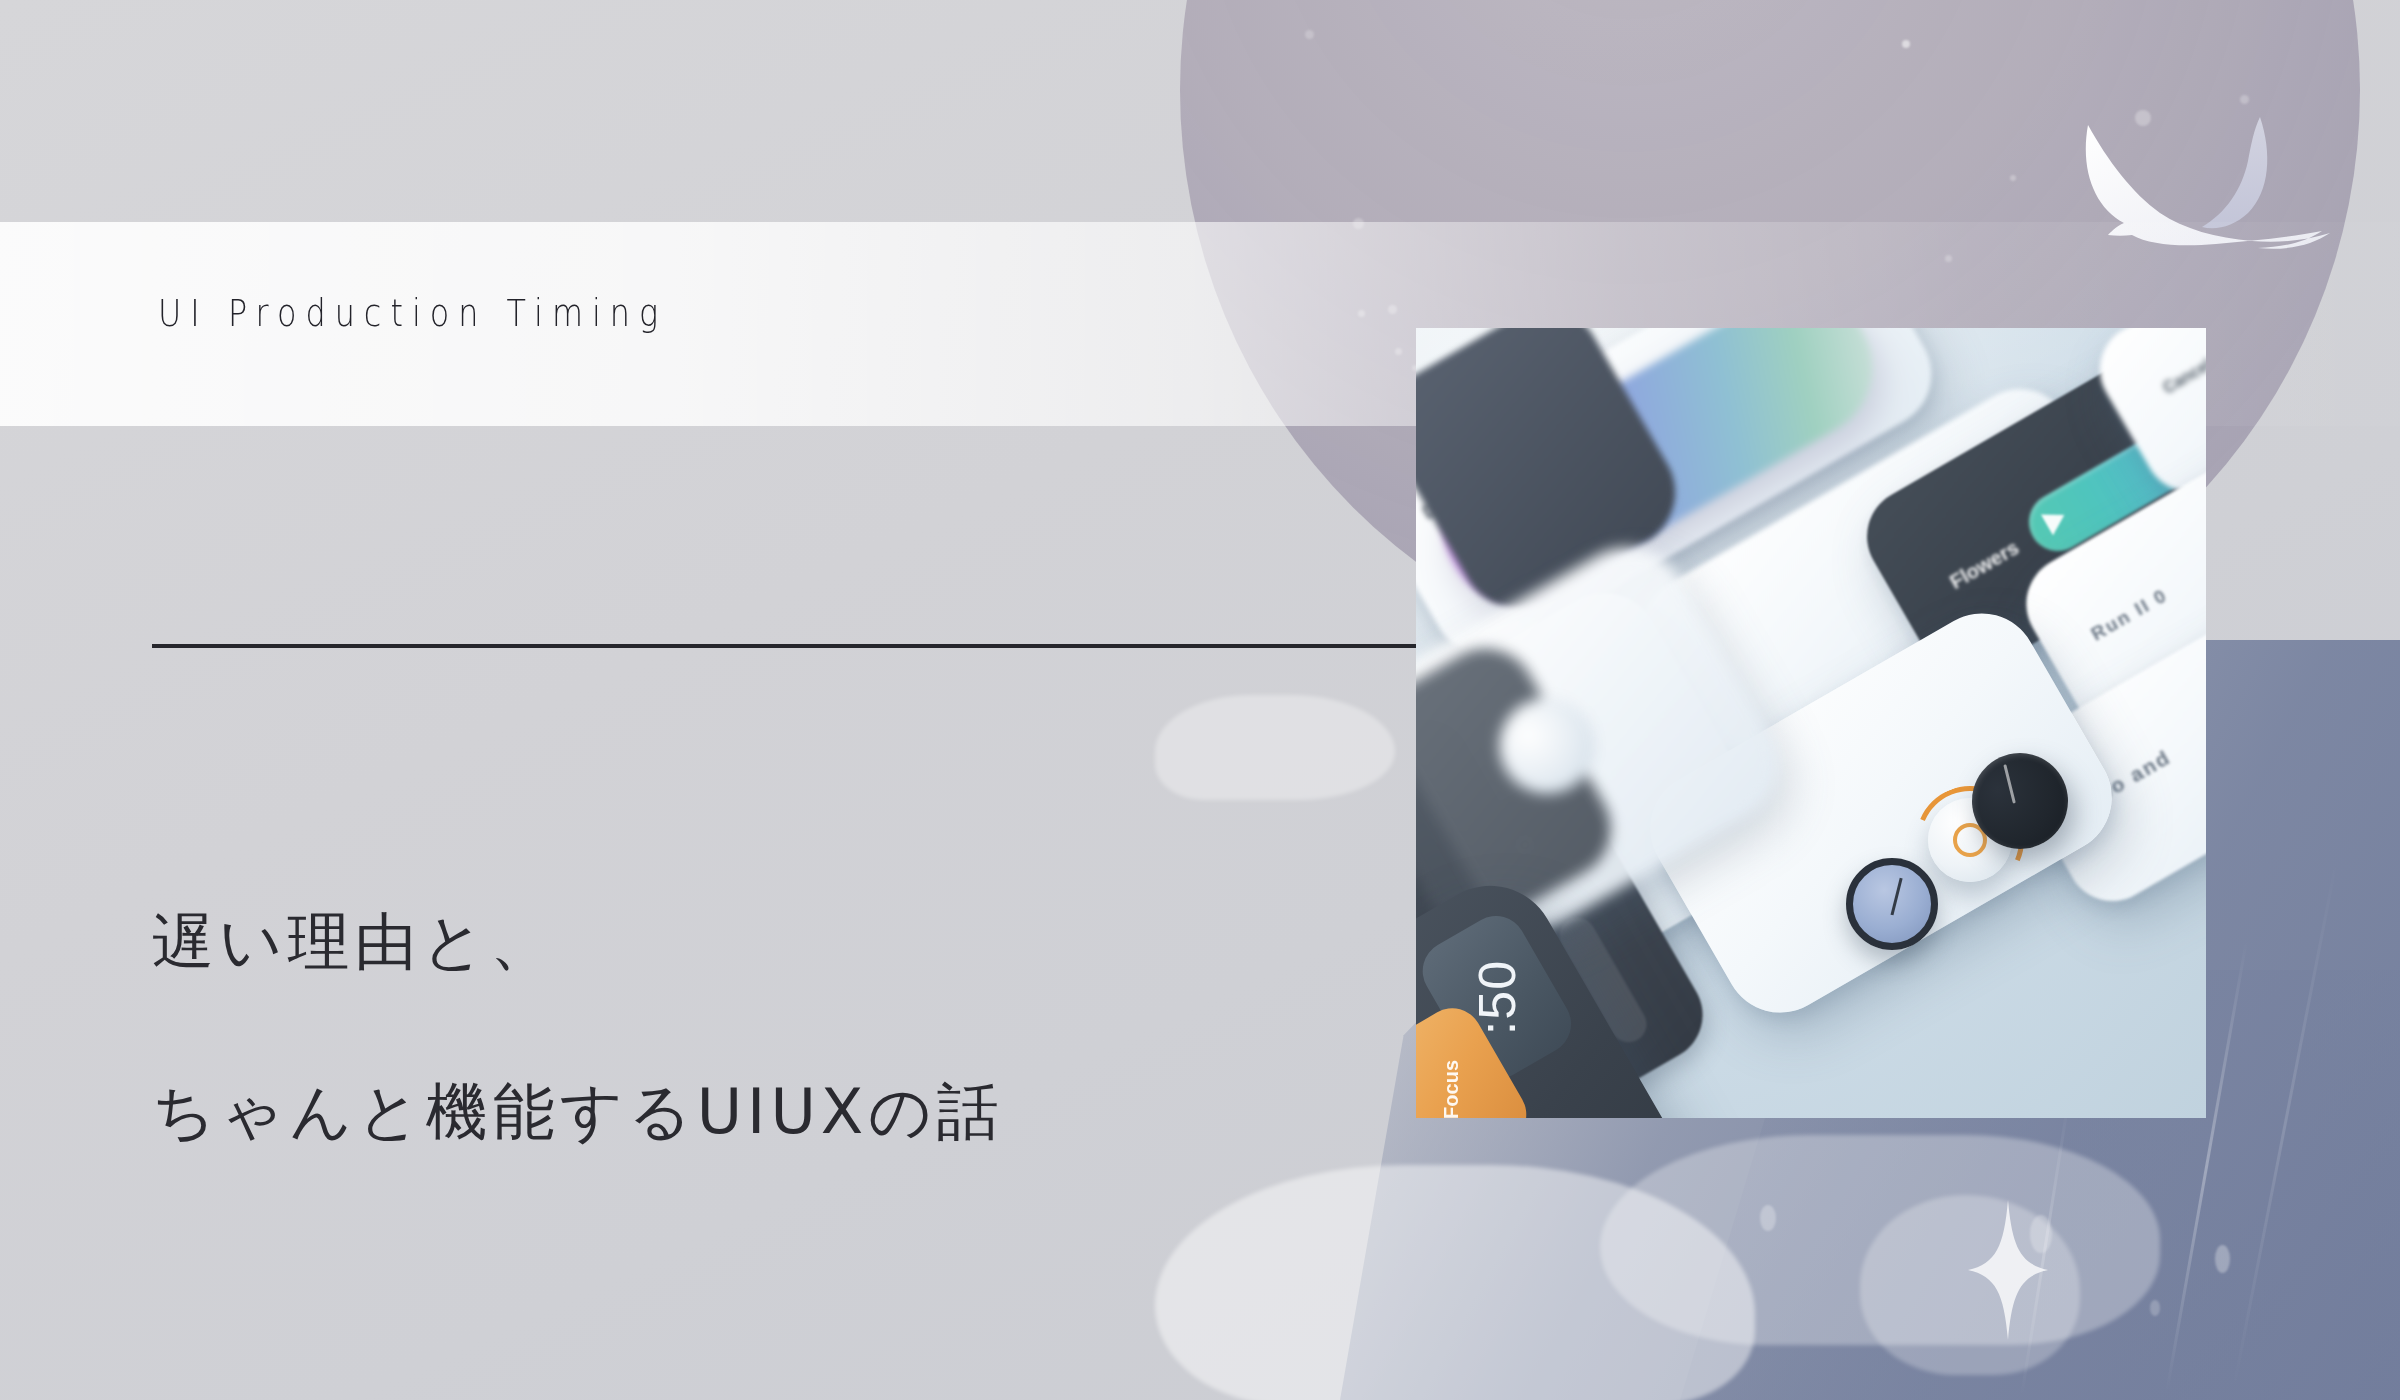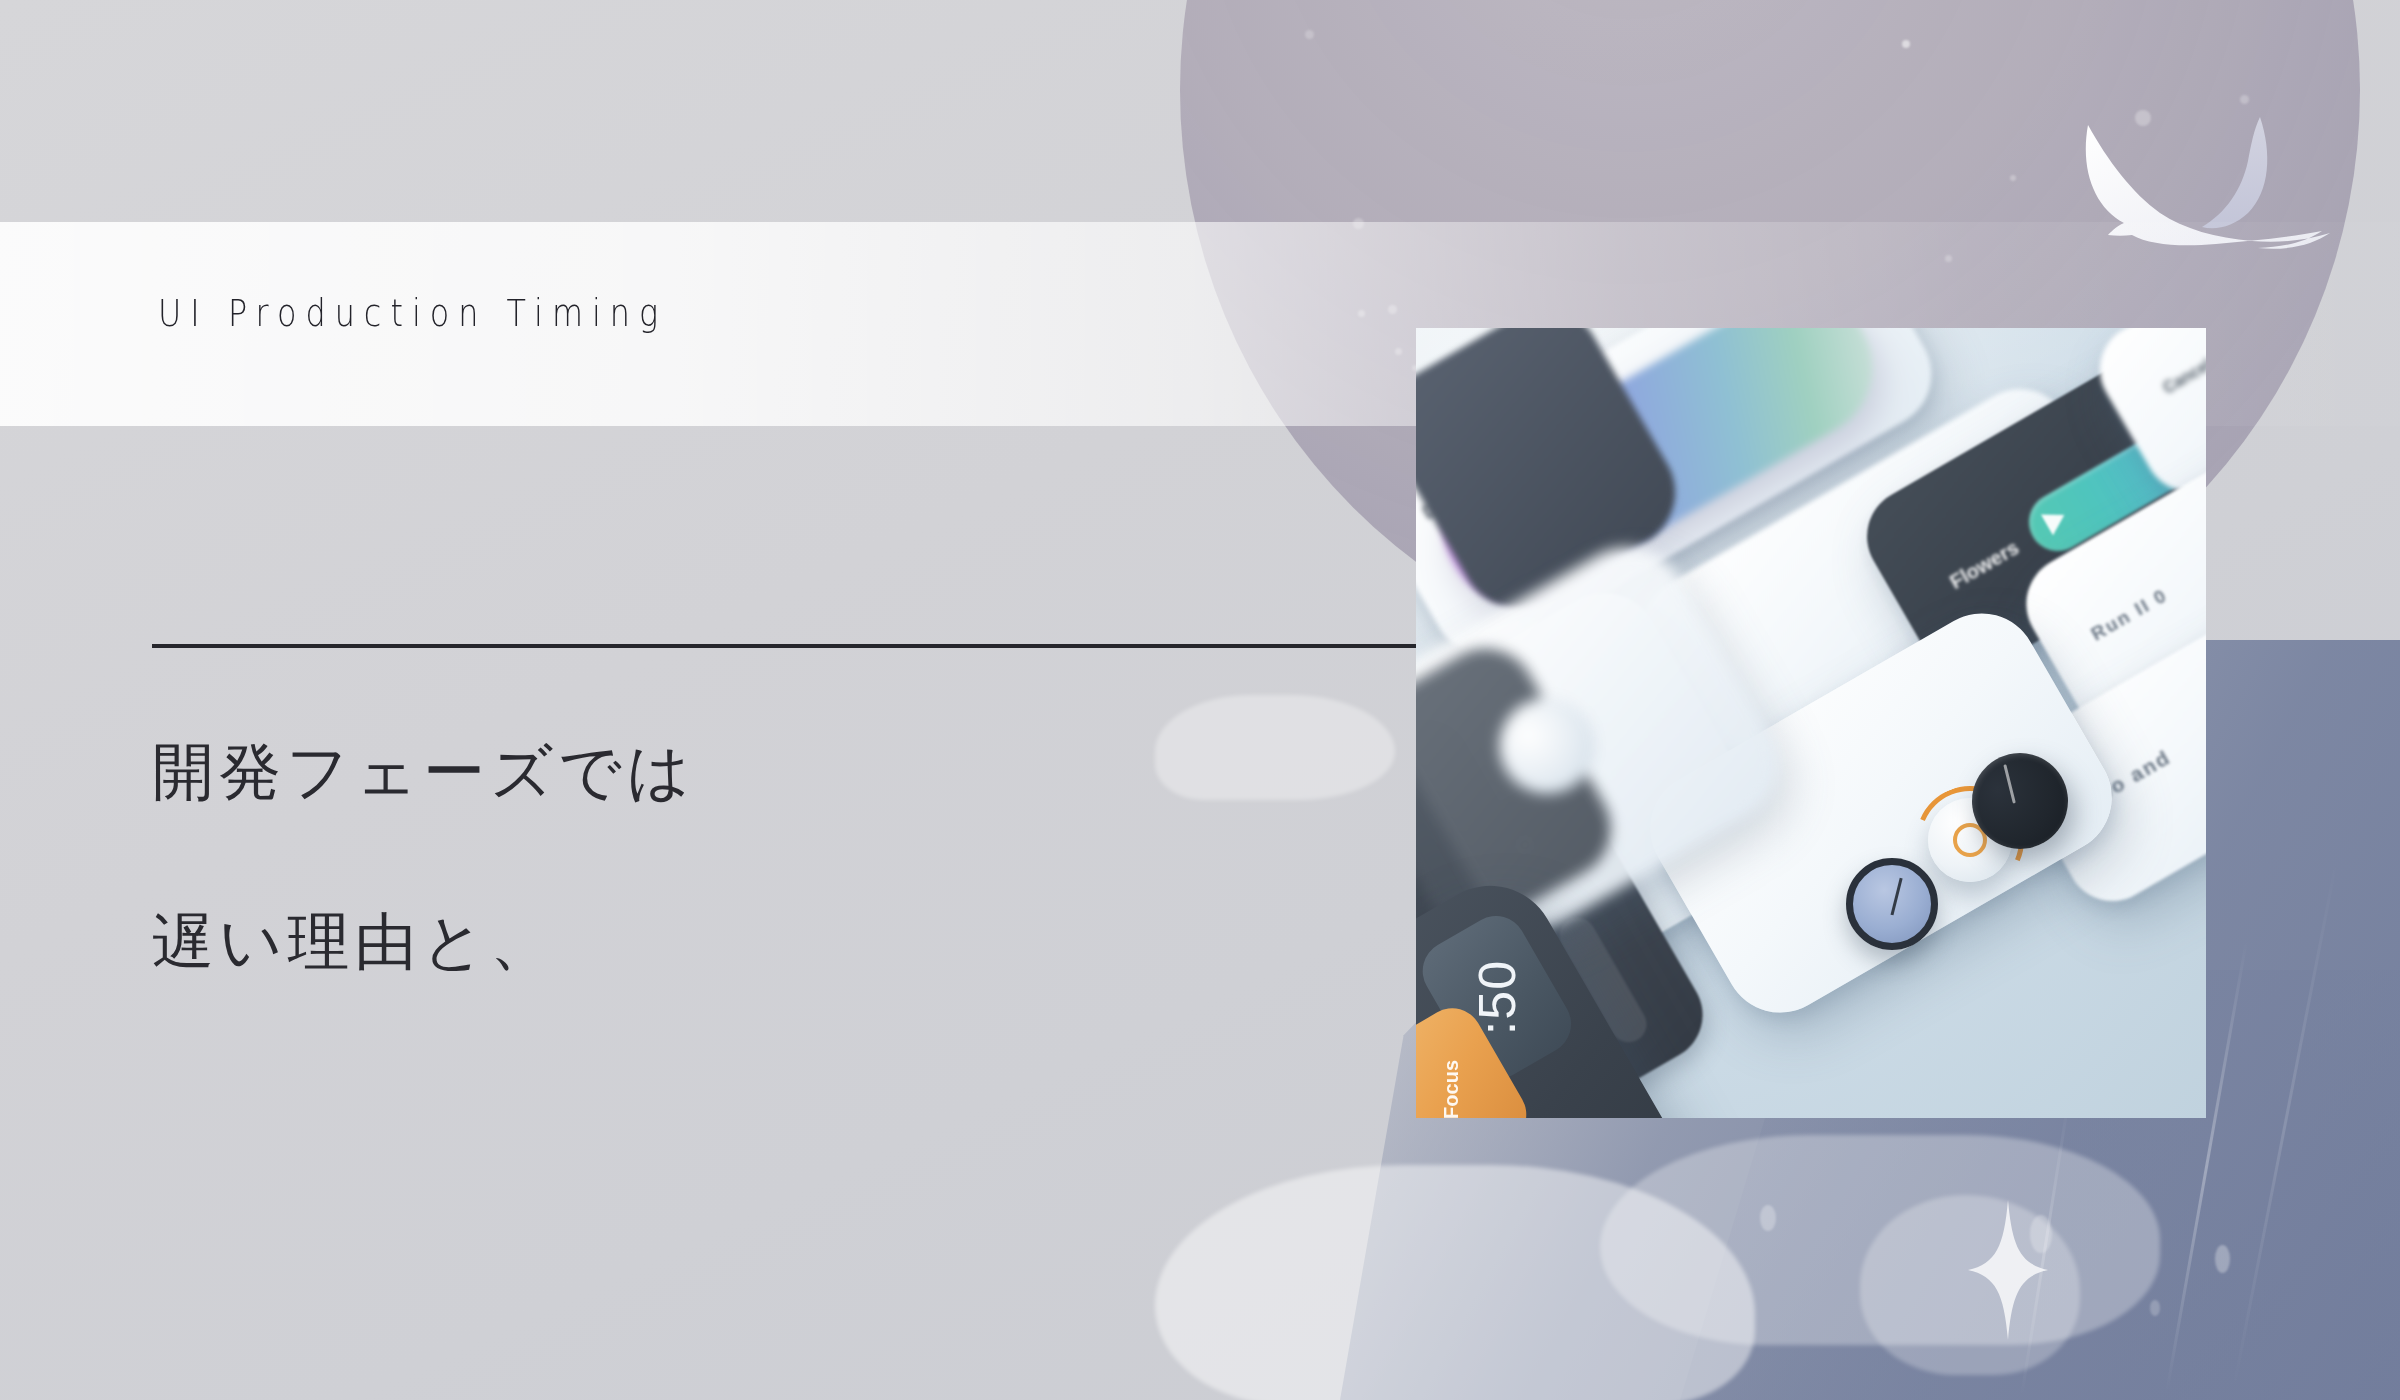--- a/index.html
+++ b/index.html
@@ -583,22 +583,22 @@
   <div class="dot" style="left:2215px;top:1245px;width:15px;height:28px;border-radius:50%;opacity:.55"></div>
   <div class="dot" style="left:2150px;top:1300px;width:10px;height:16px;border-radius:50%;opacity:.4"></div>
 
   <div class="band"></div>
 
   <div class="eyebrow">UI Production Timing</div>
 
 
   <div class="rule"></div>
 
-  <div class="body-line l1">開発フェーズでは</div>
   <div class="body-line l2">遅い理由と、</div>
+  <div class="body-line l3">ちゃんと機能するUIUXの話</div>
 
   <div class="photo">
     <div class="photo-inner">
       <div class="ph-bg"></div>
       <div class="ph-bg2"></div>
 
       <div class="blurwrap">
         <div class="card white c-topleft">
           <div class="lbl">Digits</div>
           <div class="sub">normal flow</div>

